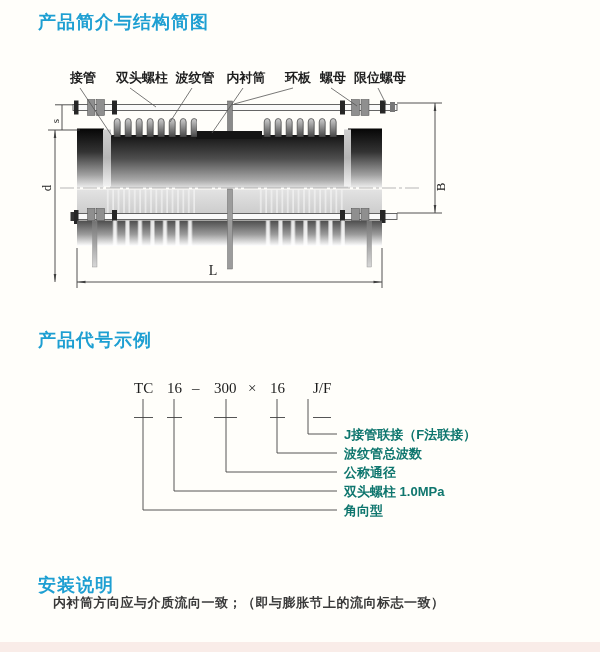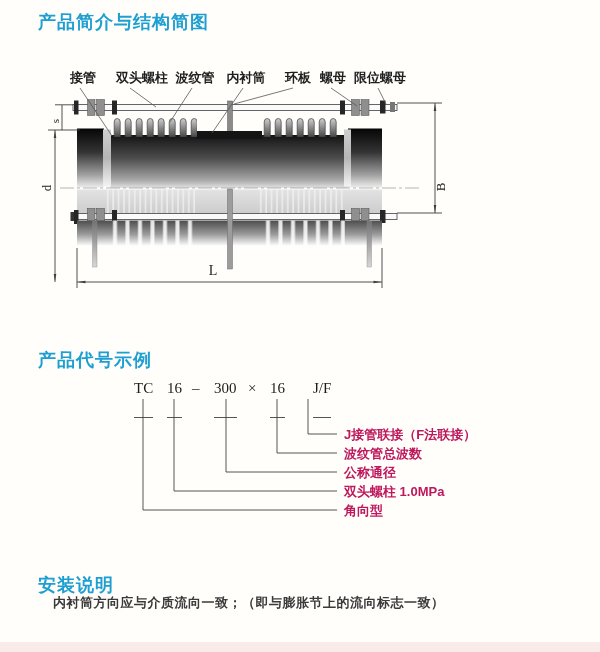--- a/index.html
+++ b/index.html
@@ -1,35 +1,35 @@
 <!DOCTYPE html>
 <html><head>
 <meta charset="utf-8">
 <style>
   html,body{margin:0;padding:0;}
   .page{position:relative;width:600px;height:652px;background:#fffefa;overflow:hidden;
         font-family:"Liberation Sans",sans-serif;}
   .sec-title{position:absolute;left:38px;margin:0;font-size:18px;font-weight:bold;
              color:#1e9fd2;letter-spacing:1px;}
-  .t1{top:10px}.t2{top:348px}.t3{top:573px}
+  .t1{top:10px}.t2{top:328px}.t3{top:573px}
   .diagram{position:absolute;left:40px;top:60px;}
   .plabel{font-size:13px;font-weight:bold;fill:#1f1f1f;text-anchor:middle;
           font-family:"Liberation Sans",sans-serif;}
   .dim{font-family:"Liberation Serif",serif;font-size:13px;fill:#1a1a1a;text-anchor:middle;}
   .dimL{font-size:14px;}
   .dimS{font-size:11px;}
   .lead{stroke:#555;stroke-width:0.8;fill:none;}
   .dline{stroke:#3f3f3f;stroke-width:0.9;fill:none;}
   .arrow{fill:#3f3f3f;stroke:none;}
   .code-part{position:absolute;top:380px;font-family:"Liberation Serif",serif;
              font-size:15px;color:#1c1c1c;}
   .u{border-bottom:1px solid #555;padding-bottom:20px;}
   .ann-lines{position:absolute;left:130px;top:395px;}
   .ann{position:absolute;left:344px;height:15px;line-height:15px;font-size:13px;
-       font-weight:600;color:#be185d;}
+       font-weight:600;color:#0f766e;}
   .para{position:absolute;left:53px;font-size:13px;font-weight:bold;color:#3a3a3a;
         letter-spacing:0.5px;}
   .bottom-strip{position:absolute;left:0;bottom:0;width:600px;height:10px;background:#f9ece8;}
 </style>
 </head>
 <body>
 
 <div class="page">
 
   <h2 class="sec-title t1">产品简介与结构简图</h2>

